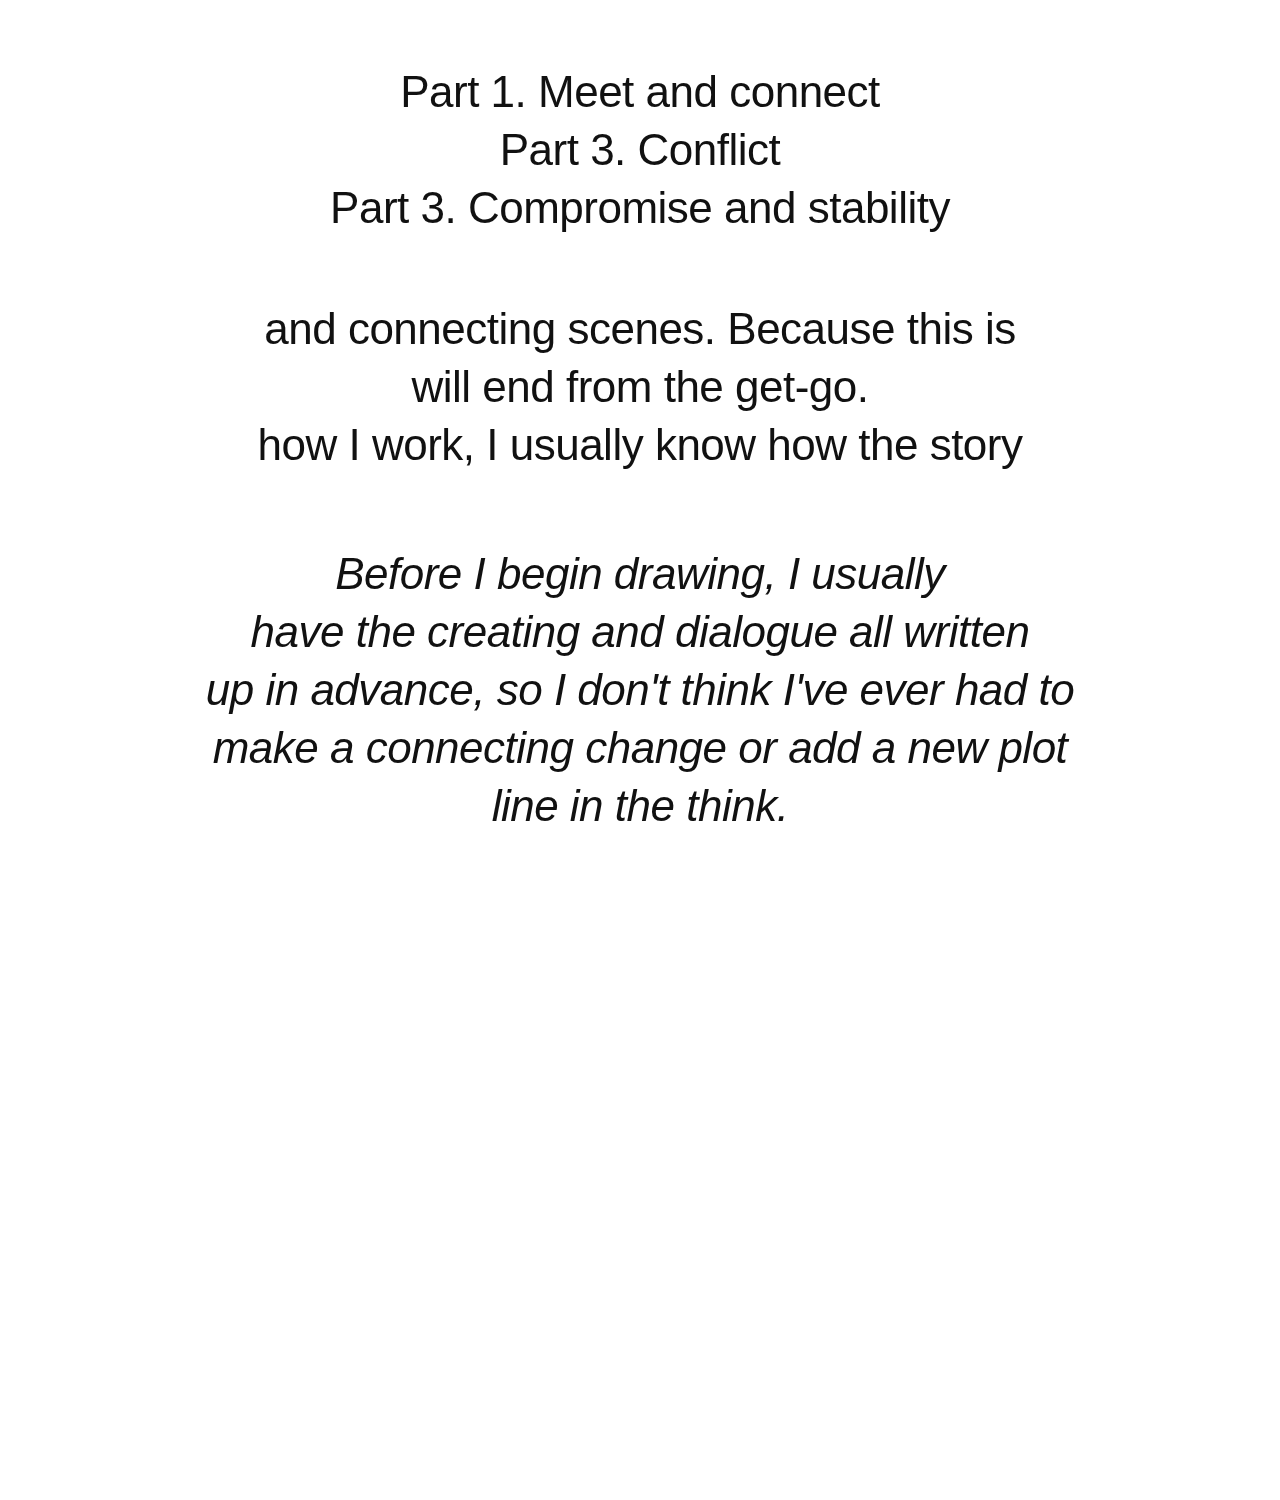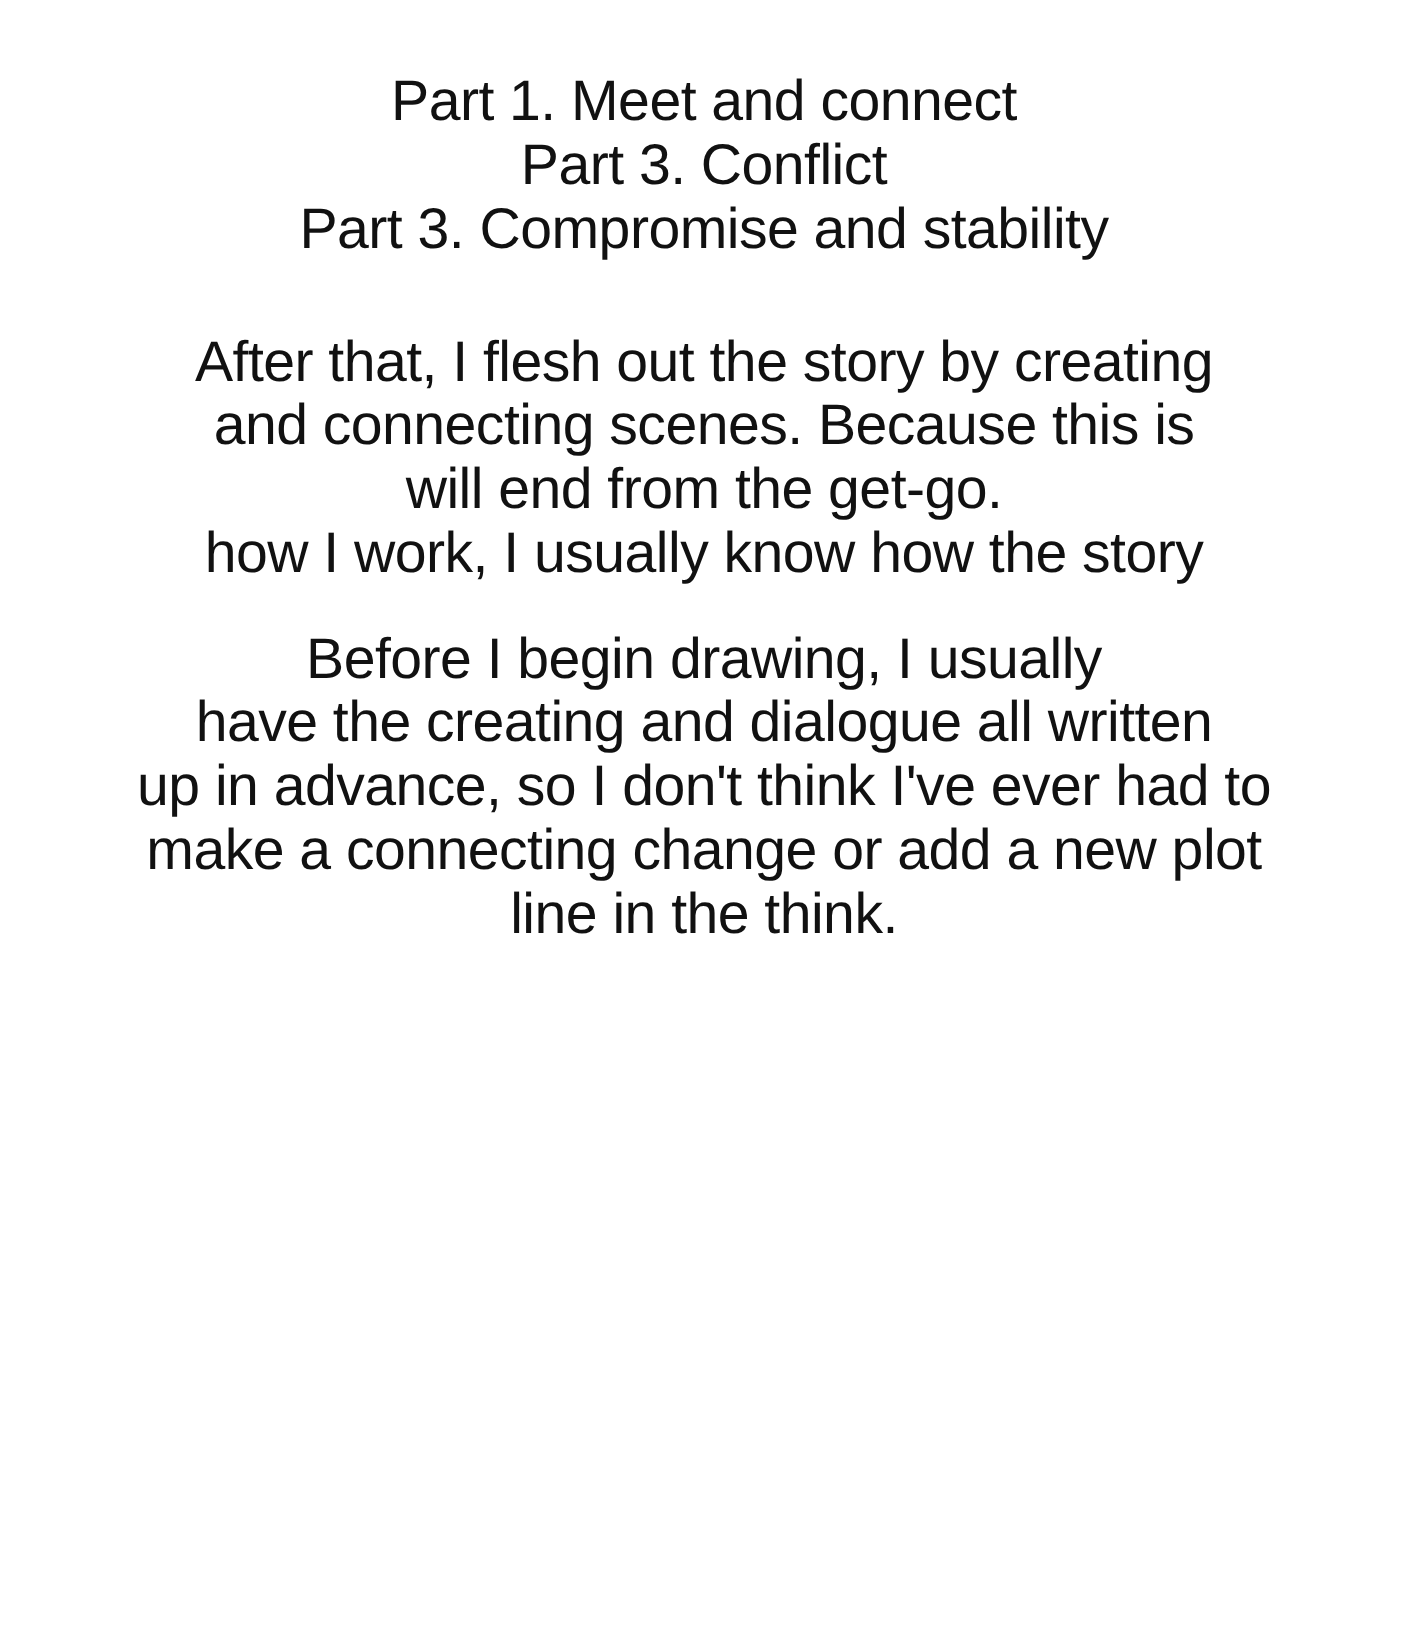--- a/index.html
+++ b/index.html
@@ -12,50 +12,50 @@
     background: #ffffff;
     overflow: hidden;
     font-family: "Liberation Sans", "DejaVu Sans", sans-serif;
   }
   .text-column {
     width: 1280px;
     padding-top: 63px;
     box-sizing: border-box;
     text-align: center;
     color: #111111;
-    font-size: 52px;
+    font-size: 44px;
     line-height: 58px;
     letter-spacing: -0.5px;
   }
   .text-block {
     margin: 0;
   }
   .text-block + .text-block.para1 {
     margin-top: 63px;
   }
   .text-block + .text-block.para2 {
-    margin-top: 38px;
+    margin-top: 71px;
+    font-style: italic;
   }
   .text-line {
     white-space: nowrap;
   }
 </style>
 </head>
 <body style="background: rgb(255, 255, 255);">
 
 <div class="text-column" style="color: rgb(17, 17, 17);">
 
   <div class="text-block outline">
     <div class="text-line">Part 1. Meet and connect</div>
     <div class="text-line">Part 3. Conflict</div>
     <div class="text-line">Part 3. Compromise and stability</div>
   </div>
 
   <div class="text-block para1">
-    <div class="text-line">After that, I flesh out the story by creating</div>
     <div class="text-line">and connecting scenes. Because this is</div>
     <div class="text-line">will end from the get-go.</div>
     <div class="text-line">how I work, I usually know how the story</div>
   </div>
 
   <div class="text-block para2">
     <div class="text-line">Before I begin drawing, I usually</div>
     <div class="text-line">have the creating and dialogue all written</div>
     <div class="text-line">up in advance, so I don't think I've ever had to</div>
     <div class="text-line">make a connecting change or add a new plot</div>

